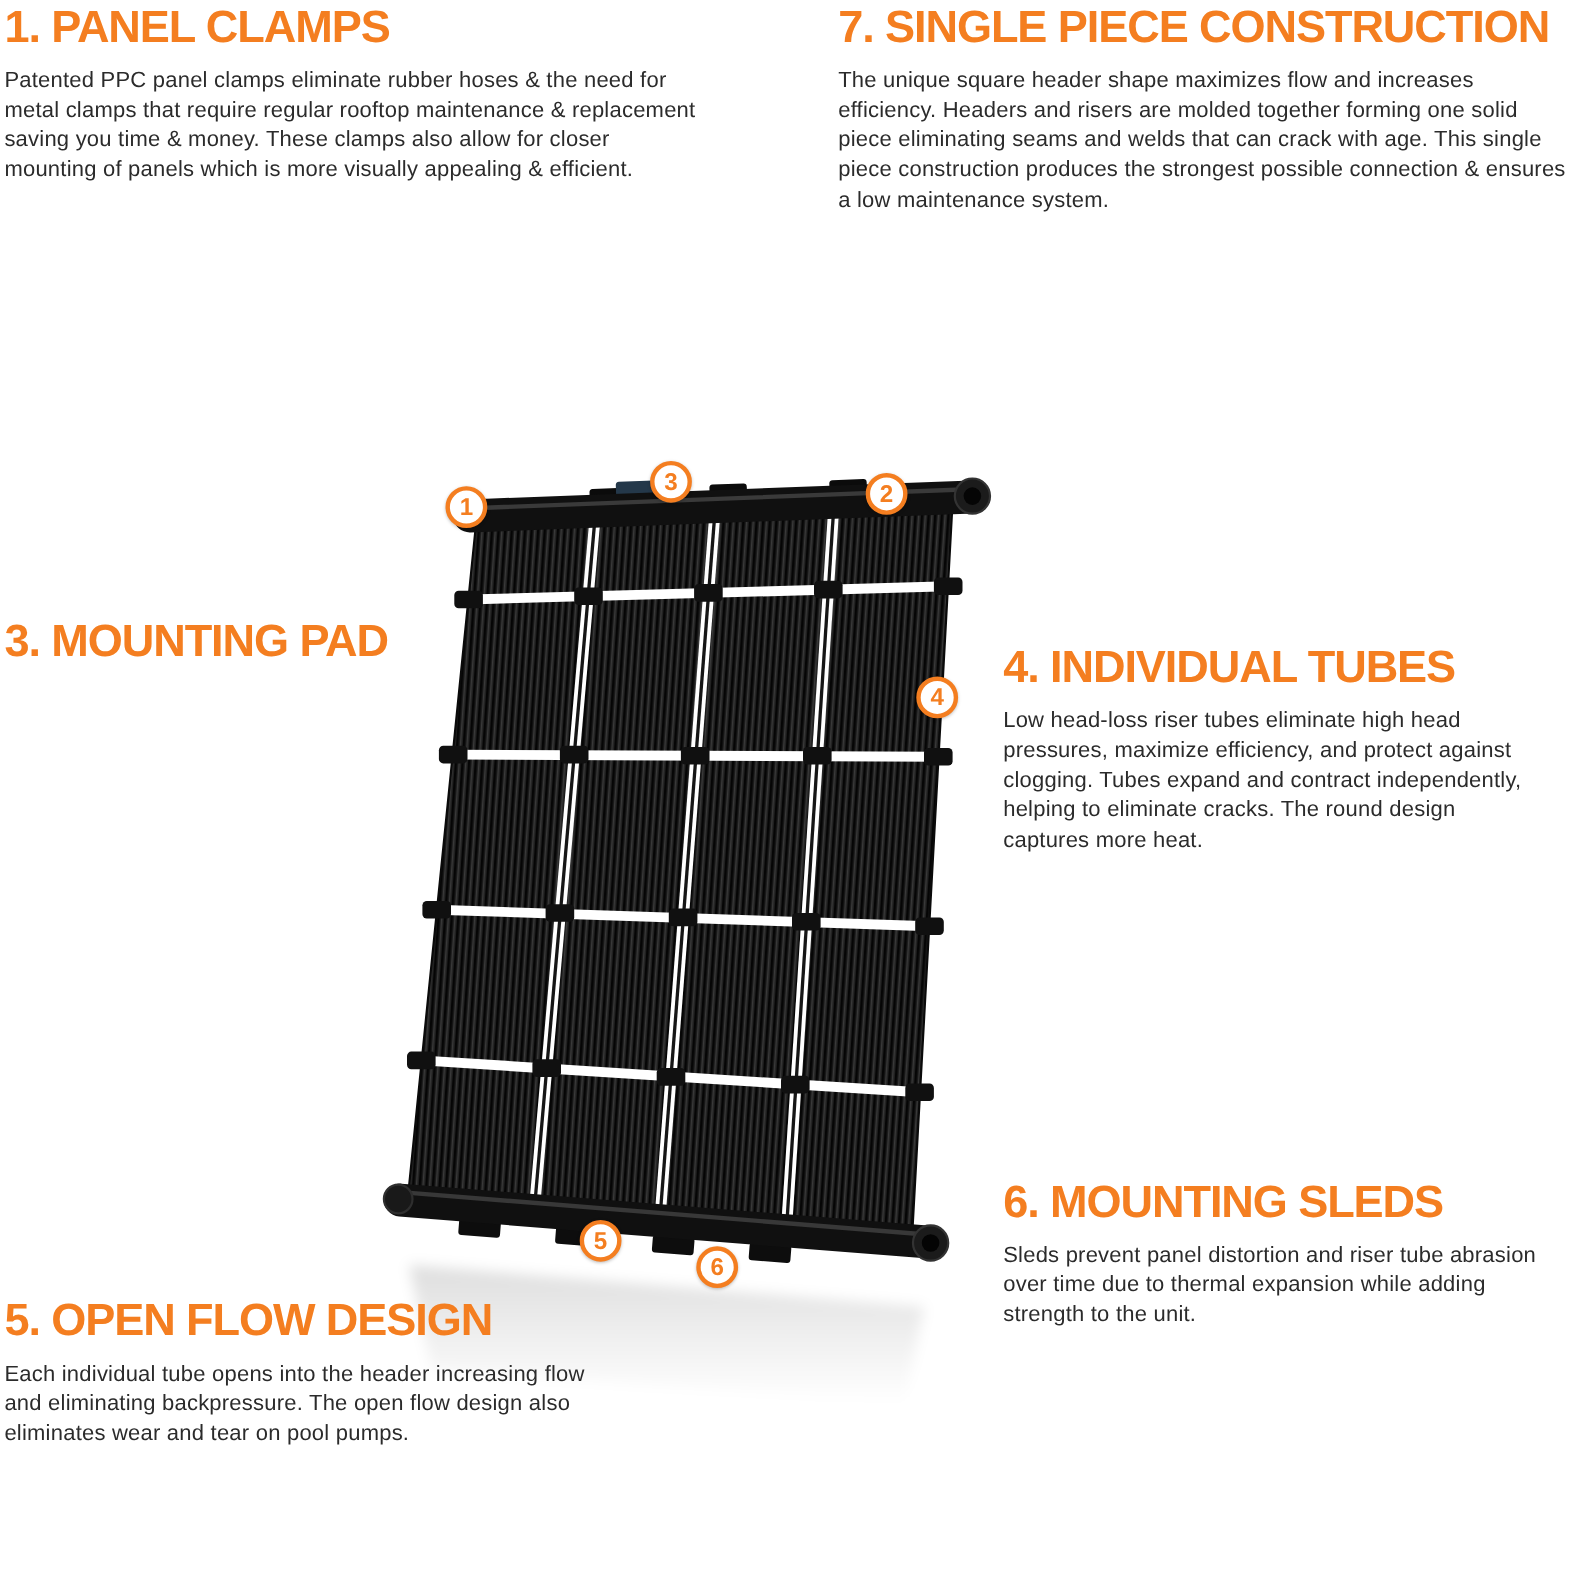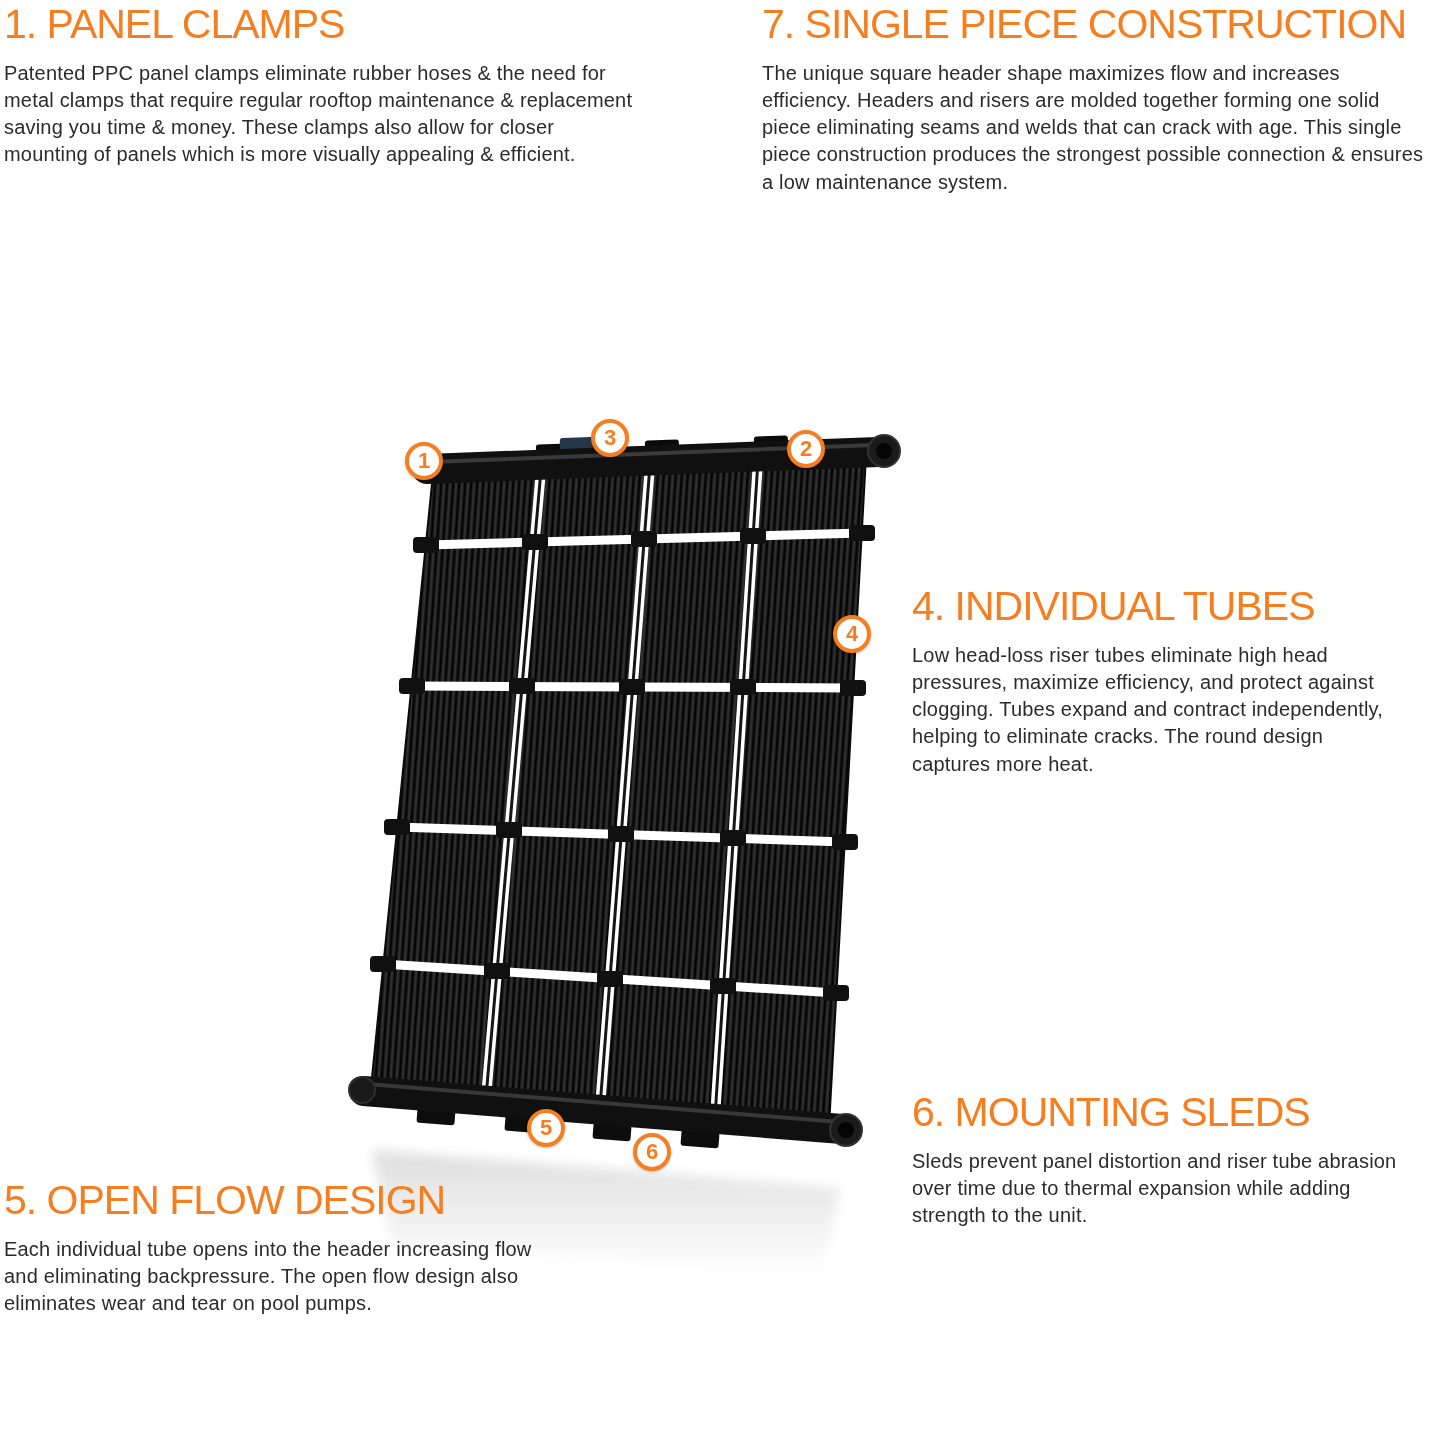--- a/index.html
+++ b/index.html
@@ -7,39 +7,39 @@
     position:relative;
     width:1445px;height:1443px;
     background:#ffffff;
     overflow:hidden;
     font-family:"Liberation Sans", sans-serif;
   }
   .section{position:absolute;}
   .section h2{
     margin:0 0 14px 0;
     font-size:41px;
-    font-weight:normal;
+    font-weight:bold;
     letter-spacing:-1px;
     line-height:1.02;
     color:var(--accent,#F47E20);
     white-space:nowrap;
   }
   .section p{
     margin:0;
     font-size:20px;
     line-height:1.36;
     letter-spacing:0.2px;
     color:var(--body-color,#2b2b2b);
   }
   .sec-1{left:4px;   top:4px;    width:632px;}
   .sec-2{left:762px; top:4px;    width:668px;}
   .sec-3{left:4px;   top:562px;  width:402px;}
   .sec-4{left:912px; top:566px;  width:486px;margin-top:20px;}
   .sec-5{left:4px;   top:1180px; width:562px;}
-  .sec-6{left:912px; top:1072px; width:512px;margin-top:20px;}
+  .sec-6{left:912px; top:1072px; width:512px;}
 
   .panel-svg{
     position:absolute;left:0;top:0;width:1445px;height:1443px;
     pointer-events:none;
   }
 
   .badge{
     position:absolute;
     width:38px;height:38px;
     box-sizing:border-box;
@@ -158,20 +158,21 @@
     <h2>1. PANEL CLAMPS</h2>
     <p>Patented PPC panel clamps eliminate rubber hoses &amp; the need for metal clamps that require regular rooftop maintenance &amp; replacement saving you time &amp; money. These clamps also allow for closer mounting of panels which is more visually appealing &amp; efficient.</p>
   </div>
 
   <div class="section sec-2">
     <h2>7. SINGLE PIECE CONSTRUCTION</h2>
     <p>The unique square header shape maximizes flow and increases efficiency. Headers and risers are molded together forming one solid piece eliminating seams and welds that can crack with age. This single piece construction produces the strongest possible connection &amp; ensures a low maintenance system.</p>
   </div>
 
   <div class="section sec-3">
+    <h2>3. MOUNTING PAD</h2>
   </div>
 
   <div class="section sec-4">
     <h2>4. INDIVIDUAL TUBES</h2>
     <p>Low head-loss riser tubes eliminate high head pressures, maximize efficiency, and protect against clogging. Tubes expand and contract independently, helping to eliminate cracks. The round design captures more heat.</p>
   </div>
 
   <div class="section sec-5">
     <h2>5. OPEN FLOW DESIGN</h2>
     <p>Each individual tube opens into the header increasing flow and eliminating backpressure. The open flow design also eliminates wear and tear on pool pumps.</p>

